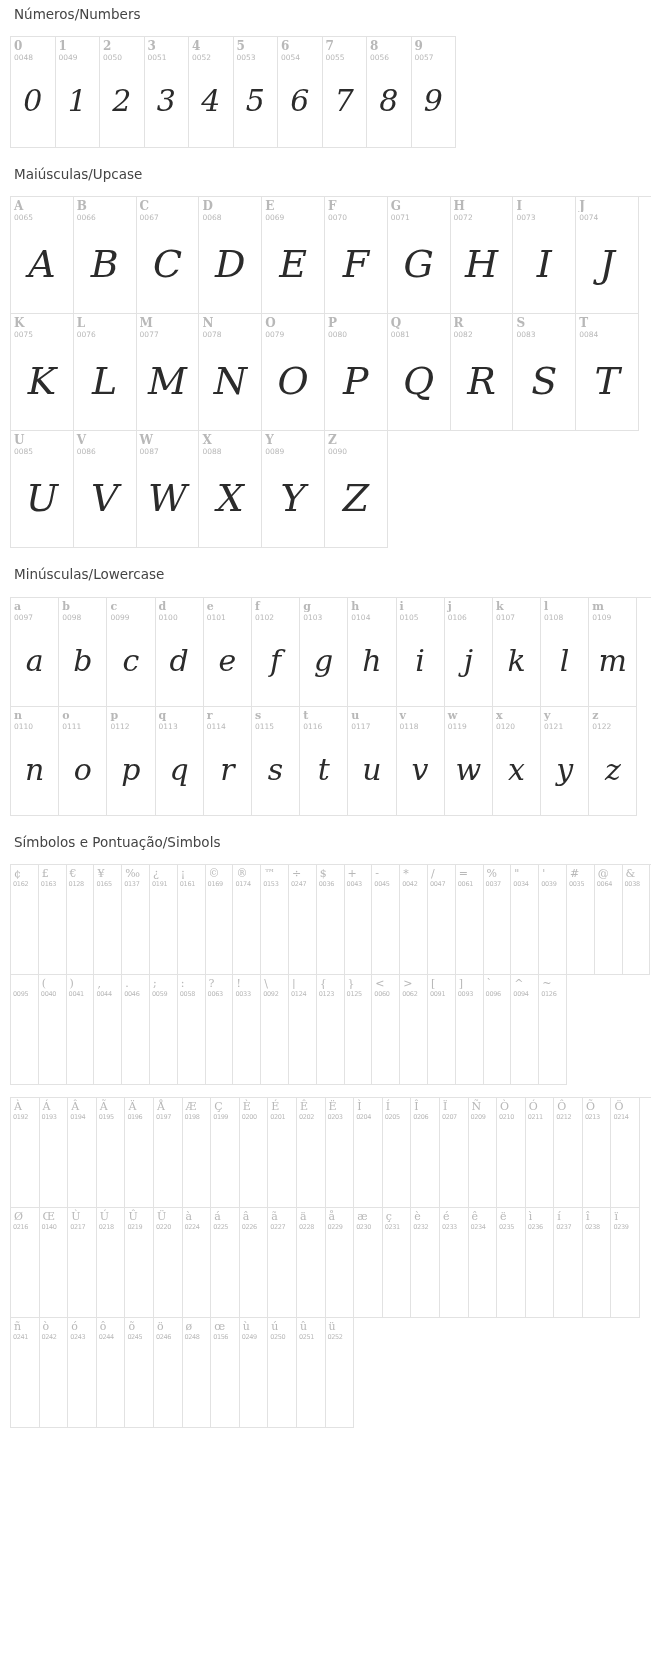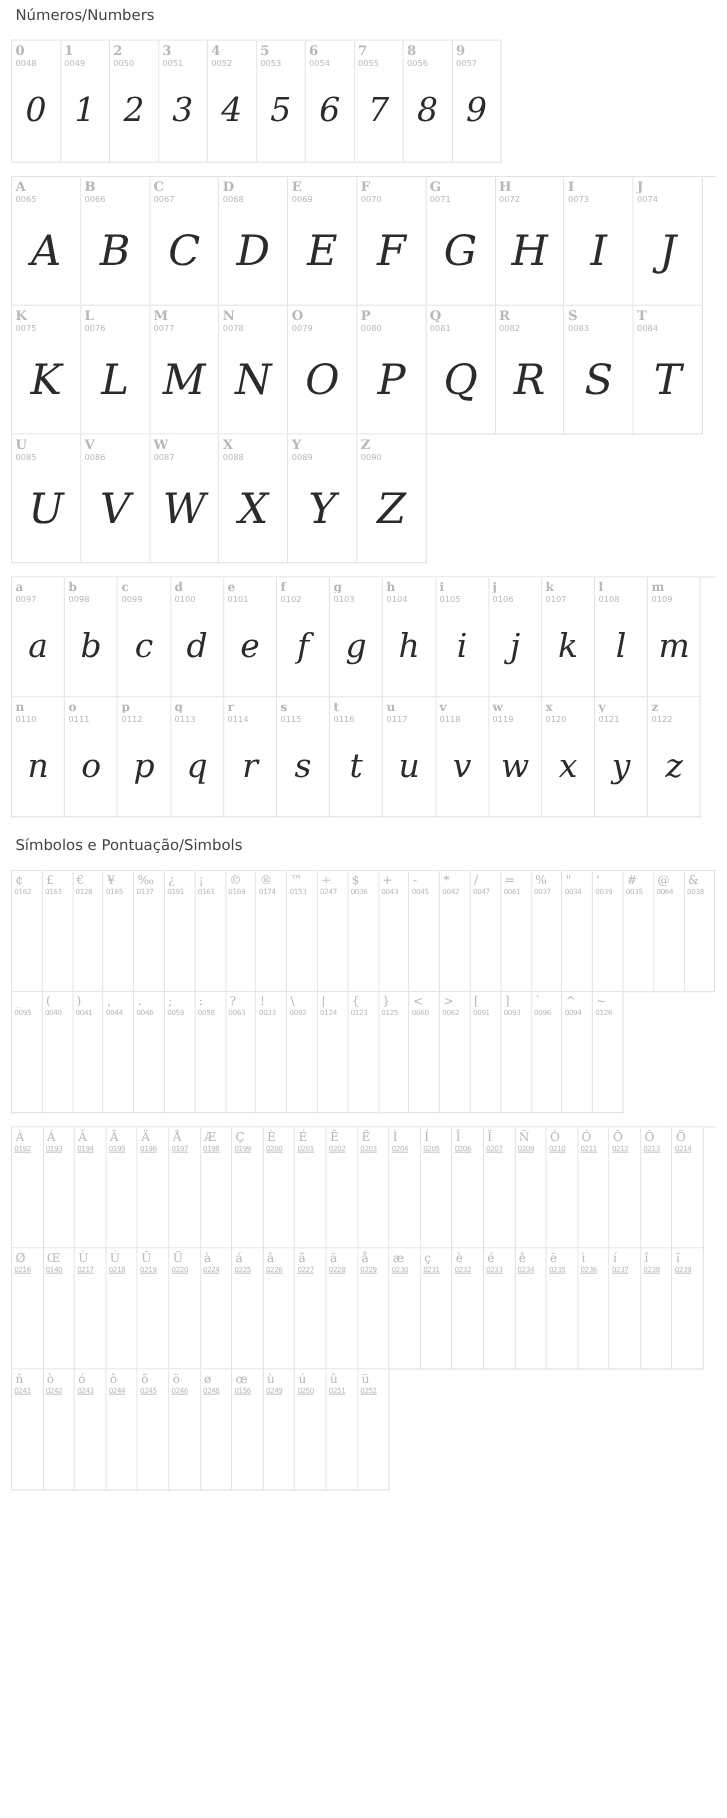--- a/index.html
+++ b/index.html
@@ -159,20 +159,23 @@
         </div>
         <div class="glyph-cell">
           <div class="glyph-head">9</div>
           <div class="glyph-code">0057</div>
           <div class="glyph-body">9</div>
         </div>
       </div>
   </div>
 
   <div class="section">
+    <div class="section-title-wrap">
+      <div class="section-title">Maiúsculas/Upcase</div>
+    </div>
     <div class="glyph-grid g-up" id="grid-uppercase">
         <div class="glyph-cell">
           <div class="glyph-head">A</div>
           <div class="glyph-code">0065</div>
           <div class="glyph-body">A</div>
         </div>
         <div class="glyph-cell">
           <div class="glyph-head">B</div>
           <div class="glyph-code">0066</div>
           <div class="glyph-body">B</div>
@@ -294,20 +297,23 @@
         </div>
         <div class="glyph-cell">
           <div class="glyph-head">Z</div>
           <div class="glyph-code">0090</div>
           <div class="glyph-body">Z</div>
         </div>
       </div>
   </div>
 
   <div class="section">
+    <div class="section-title-wrap">
+      <div class="section-title">Minúsculas/Lowercase</div>
+    </div>
     <div class="glyph-grid g-low" id="grid-lowercase">
         <div class="glyph-cell">
           <div class="glyph-head">a</div>
           <div class="glyph-code">0097</div>
           <div class="glyph-body">a</div>
         </div>
         <div class="glyph-cell">
           <div class="glyph-head">b</div>
           <div class="glyph-code">0098</div>
           <div class="glyph-body">b</div>

